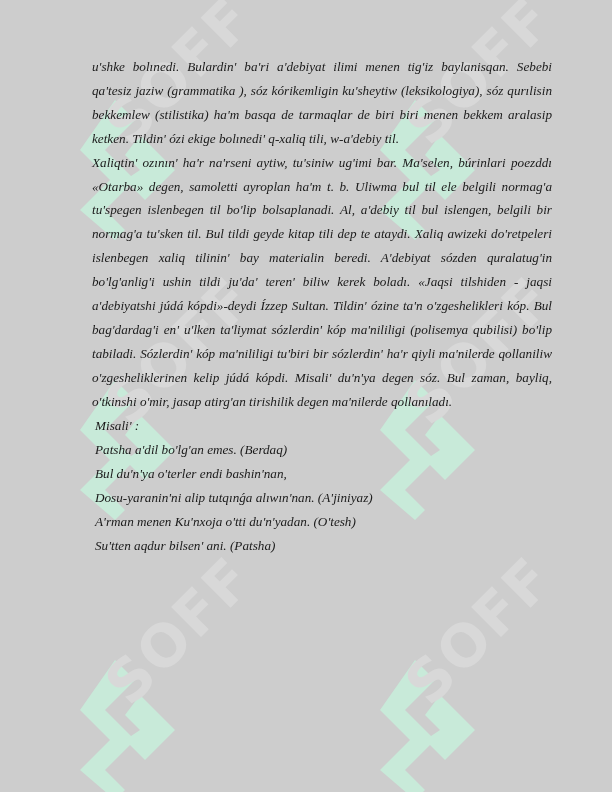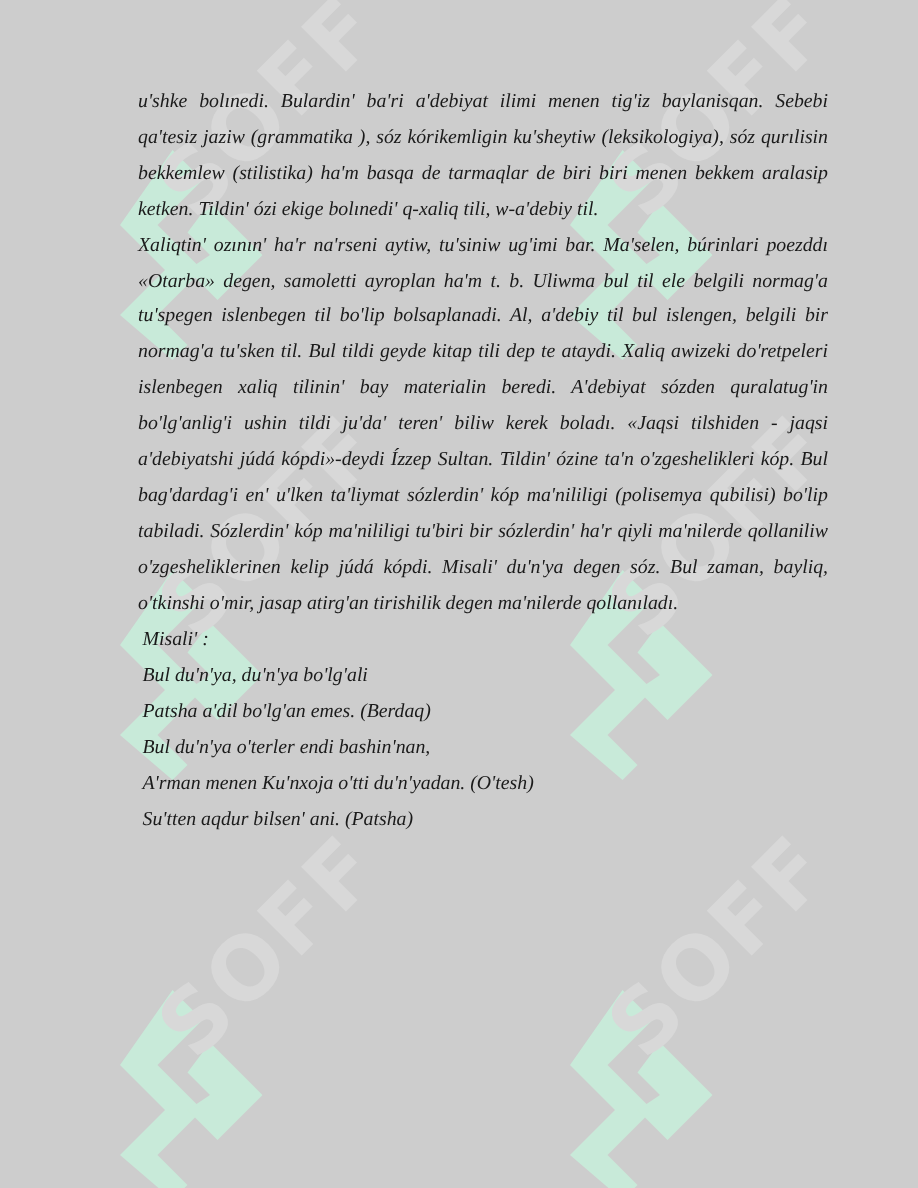--- a/index.html
+++ b/index.html
@@ -65,18 +65,18 @@
     <polygon points="35,0 55,20 25,50 55,80 25,110 45,130 35,140 0,110 30,80 0,50" fill="#c8ead9"></polygon>
     <polygon points="60,35 95,70 65,100 45,80 60,70 45,55" fill="#c8ead9"></polygon>
   </svg>
   <span class="soff">SOFF</span>
 </div>
 
 <div class="content">
   <p class="para">u'shke bolınedi. Bulardin' ba'ri a'debiyat ilimi menen tig'iz baylanisqan. Sebebi qa'tesiz jaziw (grammatika ), sóz kórikemligin ku'sheytiw (leksikologiya), sóz qurılisin bekkemlew (stilistika) ha'm basqa de tarmaqlar de biri biri menen bekkem aralasip  ketken. Tildin' ózi ekige bolınedi' q-xaliq tili, w-a'debiy til.</p>
   <p class="para">Xaliqtin' ozının' ha'r na'rseni aytiw, tu'siniw  ug'imi bar. Ma'selen, búrinlari poezddı «Otarba» degen, samoletti ayroplan ha'm t. b. Uliwma bul til ele belgili normag'a tu'spegen islenbegen til bo'lip bolsaplanadi. Al, a'debiy til bul islengen, belgili bir normag'a tu'sken til. Bul tildi geyde kitap tili dep te ataydi. Xaliq awizeki do'retpeleri islenbegen xaliq tilinin' bay materialin beredi. A'debiyat sózden quralatug'in bo'lg'anlig'i ushin tildi ju'da' teren' biliw kerek boladı. «Jaqsi tilshiden - jaqsi a'debiyatshi júdá kópdi»-deydi Ízzep Sultan. Tildin' ózine ta'n o'zgeshelikleri kóp. Bul bag'dardag'i en' u'lken ta'liymat sózlerdin' kóp ma'nililigi (polisemya qubilisi) bo'lip tabiladi. Sózlerdin' kóp ma'nililigi tu'biri bir sózlerdin' ha'r qiyli ma'nilerde qollaniliw o'zgesheliklerinen kelip júdá kópdi. Misali' du'n'ya degen sóz. Bul zaman, bayliq, o'tkinshi o'mir, jasap atirg'an tirishilik degen ma'nilerde qollanıladı.</p>
   <p class="line indent">Misali' :</p>
-  <p class="line indent">Bul du'n'ya, du'n'ya bo'lg'ali</p>
   <p class="line indent">Patsha a'dil bo'lg'an emes. (Berdaq)</p>
   <p class="line indent">Bul du'n'ya o'terler endi bashin'nan,</p>
+  <p class="line indent">Dosu-yaranin'ni alip tutqınǵa alıwın'nan. (A'jiniyaz)</p>
   <p class="line indent">A'rman menen Ku'nxoja o'tti du'n'yadan. (O'tesh)</p>
   <p class="line indent">Su'tten aqdur bilsen' ani. (Patsha)</p>
 </div>
 
 </body></html>

